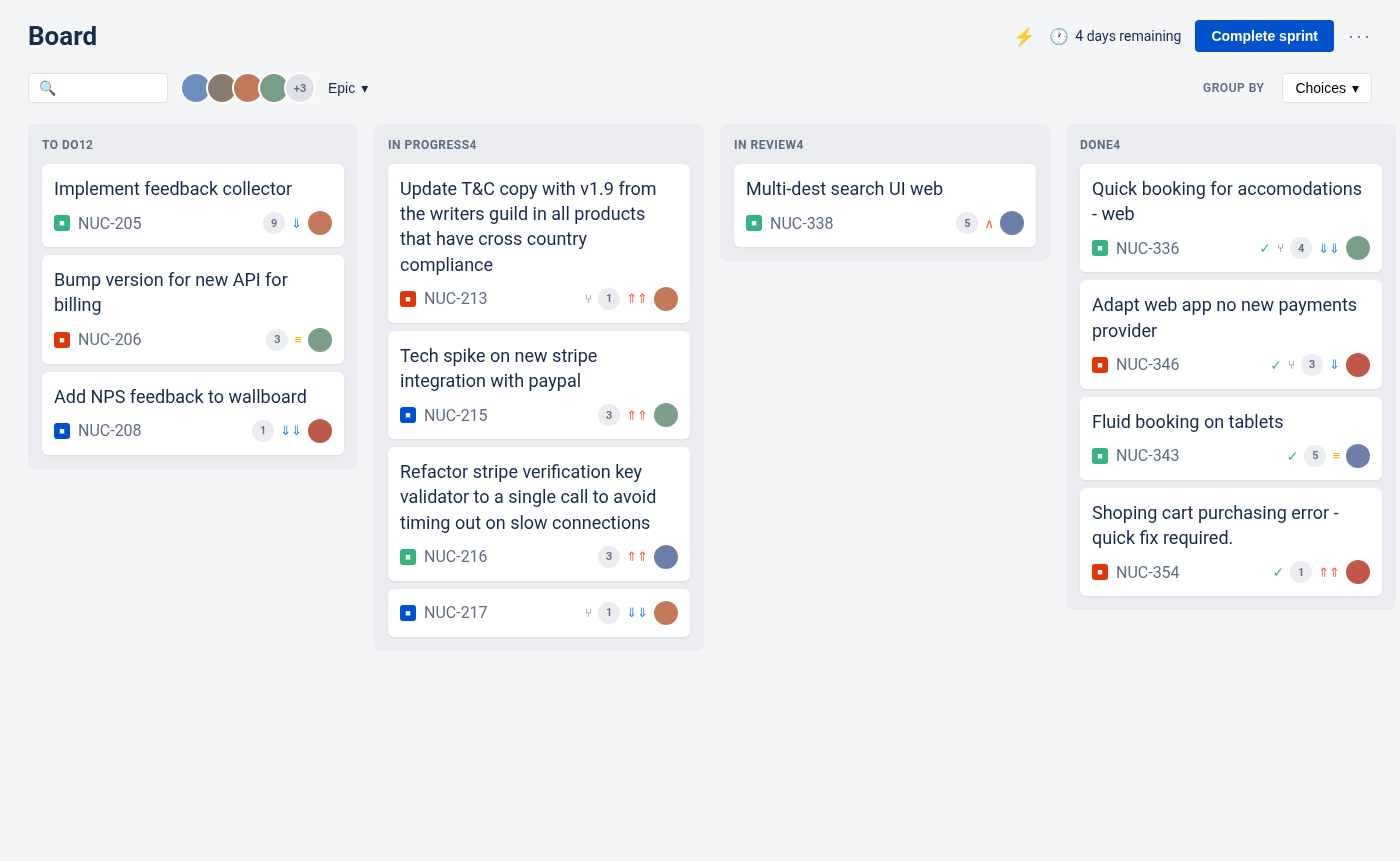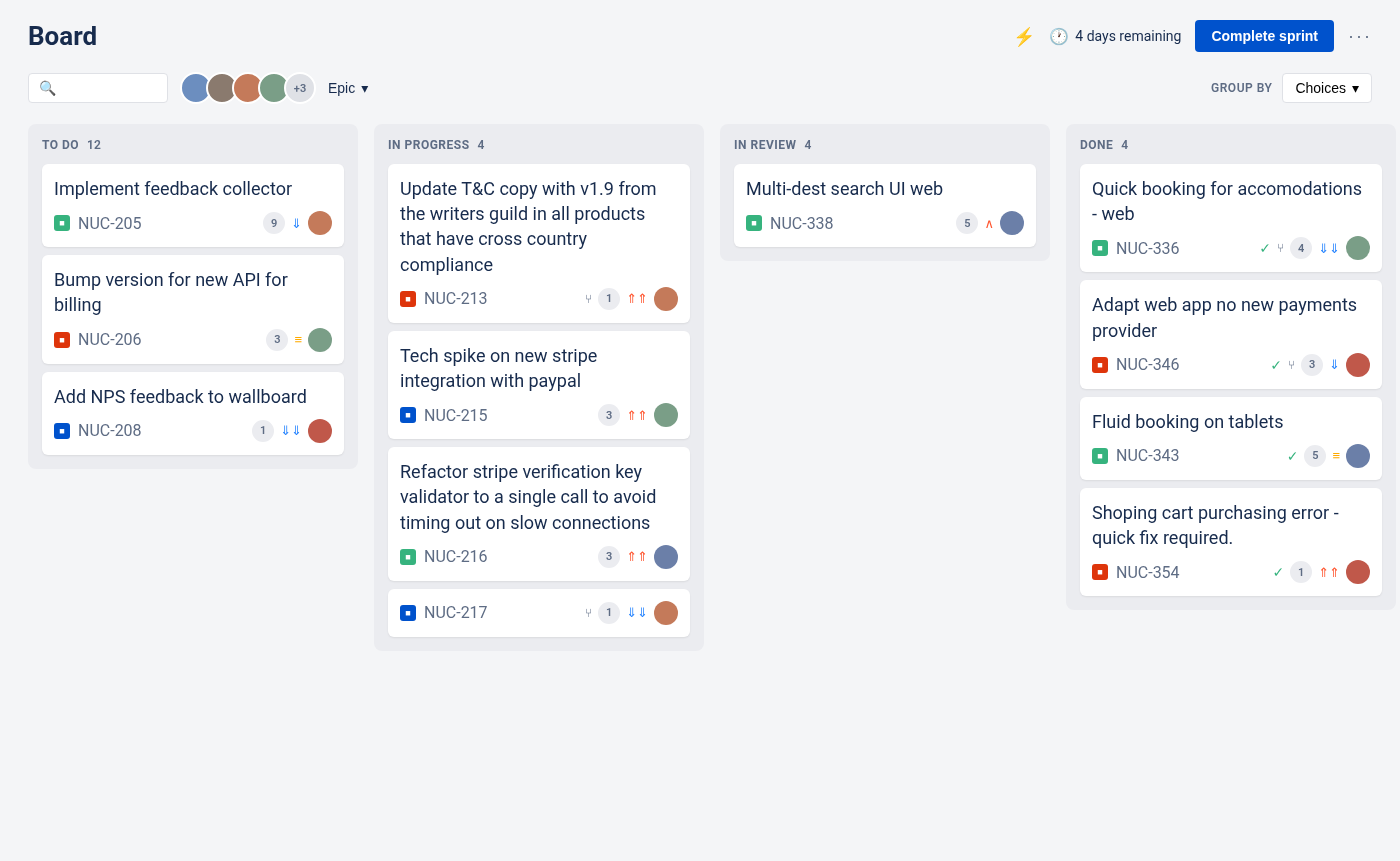--- a/index.html
+++ b/index.html
@@ -115,21 +115,21 @@
       border: none;
       font-size: 14px;
       font-weight: 500;
       cursor: pointer;
       color: #172b4d;
     }
     .group-by-section {
       margin-left: auto;
       display: flex;
       align-items: center;
-      gap: 10px;
+      gap: 18px;
     }
     .group-by-label {
       font-size: 12px;
       color: #5e6c84;
       font-weight: 600;
       text-transform: uppercase;
       letter-spacing: 0.5px;
     }
     .choices-dropdown {
       display: flex;
@@ -151,21 +151,20 @@
     .column {
       background: #ebecf0;
       border-radius: 8px;
       padding: 14px;
       width: 330px;
       flex-shrink: 0;
     }
     .column-header {
       display: flex;
       align-items: center;
-      gap: 8px;
       margin-bottom: 12px;
     }
     .column-title {
       font-size: 12px;
       font-weight: 700;
       color: #5e6c84;
       text-transform: uppercase;
       letter-spacing: 0.5px;
     }
     .column-count {

